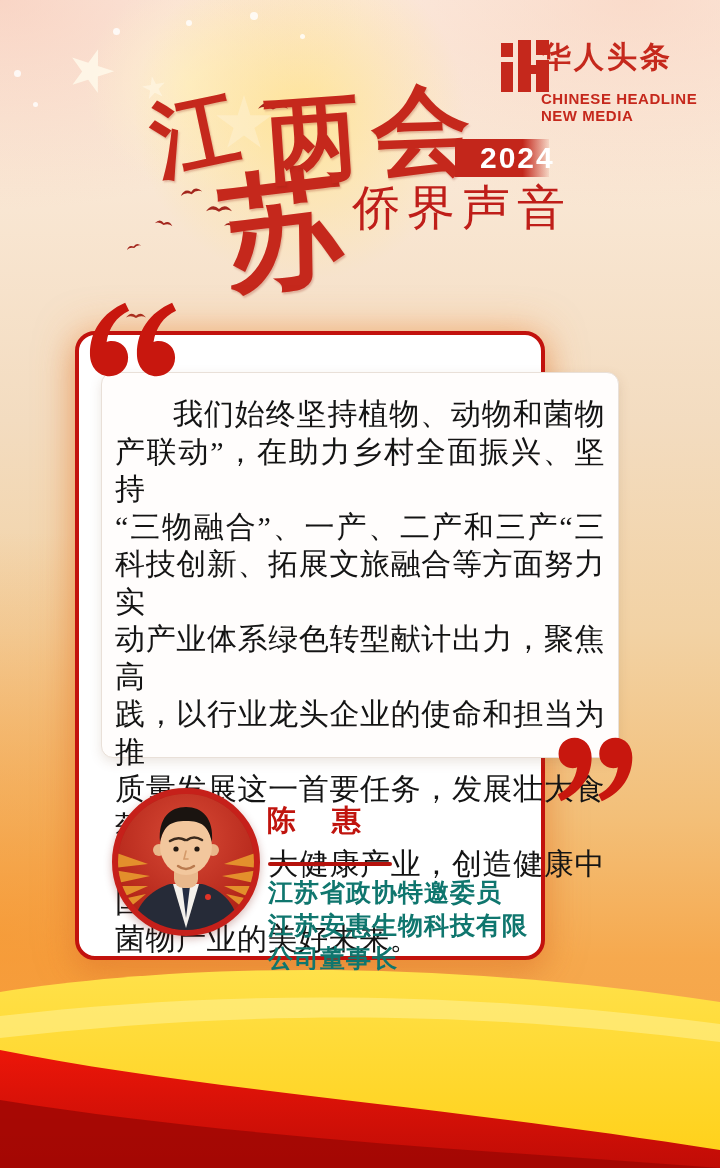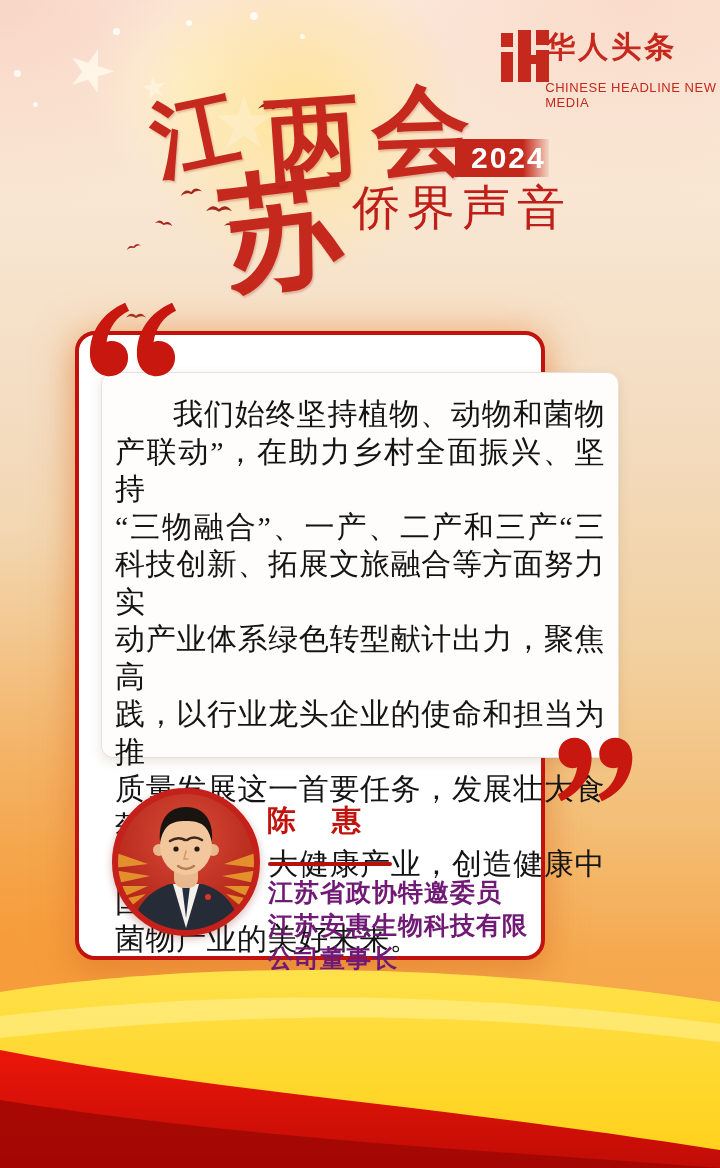--- a/index.html
+++ b/index.html
@@ -13,30 +13,30 @@
       radial-gradient(520px 300px at 0% 0%, rgba(246,188,168,.5), rgba(246,188,168,0) 70%),
       radial-gradient(760px 560px at 0% 80%, rgba(246,148,45,.65), rgba(246,148,45,0) 72%),
       linear-gradient(180deg,#fcefe4 0%,#f9e7d4 16%,#f3dcc0 36%,#f2d2a4 54%,#f3bf78 70%,#f6a94e 82%,#f79f3c 100%);
   }
   .abs{position:absolute;}
   
   .star{clip-path:polygon(50% 0%,61% 35%,98% 35%,68% 57%,79% 91%,50% 70%,21% 91%,32% 57%,2% 35%,39% 35%);background:rgba(255,250,235,.9);}
   .dot{border-radius:50%;background:rgba(255,255,255,.8);}
   .bird{fill:#a3261d;}
   
-  .brand{top:30px;left:501px;display:flex;gap:6px;align-items:flex-start;}
+  .brand{top:40px;left:501px;display:flex;gap:6px;align-items:flex-start;}
   .hicon{position:relative;width:48px;height:52px;}
   .hicon i{position:absolute;background:#c5281c;display:block;}
   .brand-name{font-size:30px;font-weight:bold;color:#c5281c;letter-spacing:3px;line-height:34px;font-family:"Liberation Sans",sans-serif;}
-  .brand-tag{font-size:13px;font-weight:normal;color:#c5281c;letter-spacing:.55px;margin-top:16px;}
+  .brand-tag{font-size:15px;font-weight:bold;color:#c5281c;letter-spacing:.55px;margin-top:16px;}
   
   .calli{position:absolute;color:#c5281c;font-family:"Liberation Serif","DejaVu Serif",serif;font-weight:bold;line-height:1;text-shadow:1px 2px 2px rgba(150,30,20,.25);}
   .year-badge{position:absolute;left:455px;top:139px;width:94px;height:38px;
     background:linear-gradient(90deg,#c3261b 0%,#c3261b 72%,rgba(195,38,27,.08) 100%);
-    color:#fff;font-size:30px;font-weight:800;letter-spacing:2px;line-height:38px;padding-left:16px;box-sizing:border-box;
+    color:#fff;font-size:30px;font-weight:800;letter-spacing:2px;line-height:38px;padding-left:25px;box-sizing:border-box;
     font-family:"Liberation Sans",sans-serif;}
   .subtitle{position:absolute;left:352px;top:182px;font-size:48px;font-weight:normal;color:#bf1e19;
     font-family:"Liberation Serif","DejaVu Serif",serif;letter-spacing:7px;line-height:1.1;}
   
   .card{position:absolute;left:75px;top:331px;width:470px;height:629px;box-sizing:border-box;
     background:#fff;border:4px solid #c2120d;border-radius:20px;
     box-shadow:0 0 38px rgba(243,140,55,.5),0 12px 28px rgba(190,80,20,.28);}
   .panel{position:absolute;left:22px;top:37px;width:518px;height:386px;box-sizing:border-box;
     background:#fffdfc;border:1px solid #e9e0d8;border-radius:12px;
     box-shadow:0 4px 12px rgba(130,95,60,.16);padding:22px 13px 0 13px;}
@@ -46,21 +46,21 @@
   .qline.first{padding-left:58px;}
   .quote-mark{position:absolute;z-index:6;}
   
   .photo{position:absolute;left:33px;top:453px;width:136px;height:136px;border-radius:50%;
     border:6px solid #c6201a;overflow:hidden;background:#b42318;box-shadow:0 3px 8px rgba(120,20,10,.3);}
   .photo svg{display:block;width:136px;height:136px;}
   .sp-name{position:absolute;left:188px;top:471px;font-size:29px;font-weight:bold;color:#c0140e;
     letter-spacing:36px;font-family:"Liberation Sans",sans-serif;line-height:1;}
   .sp-line{position:absolute;left:189px;top:527px;width:124px;height:4px;background:#b5120c;border-radius:2px;}
   .sp-titles{position:absolute;left:189px;top:541px;}
-  .sp-title{font-size:25px;font-weight:bold;color:#701a75;line-height:33px;letter-spacing:1px;}
+  .sp-title{font-size:25px;font-weight:bold;color:#0f766e;line-height:33px;letter-spacing:1px;}
   
   .waves{position:absolute;left:0;top:958px;width:720px;height:210px;}
 </style>
 </head>
 <body>
 
 <div class="poster">
 
   <div class="abs star" style="left:68px;top:48px;width:46px;height:46px;transform:rotate(18deg);opacity:.9;"></div>
   <div class="abs star" style="left:142px;top:76px;width:24px;height:24px;transform:rotate(-10deg);opacity:.6;"></div>

